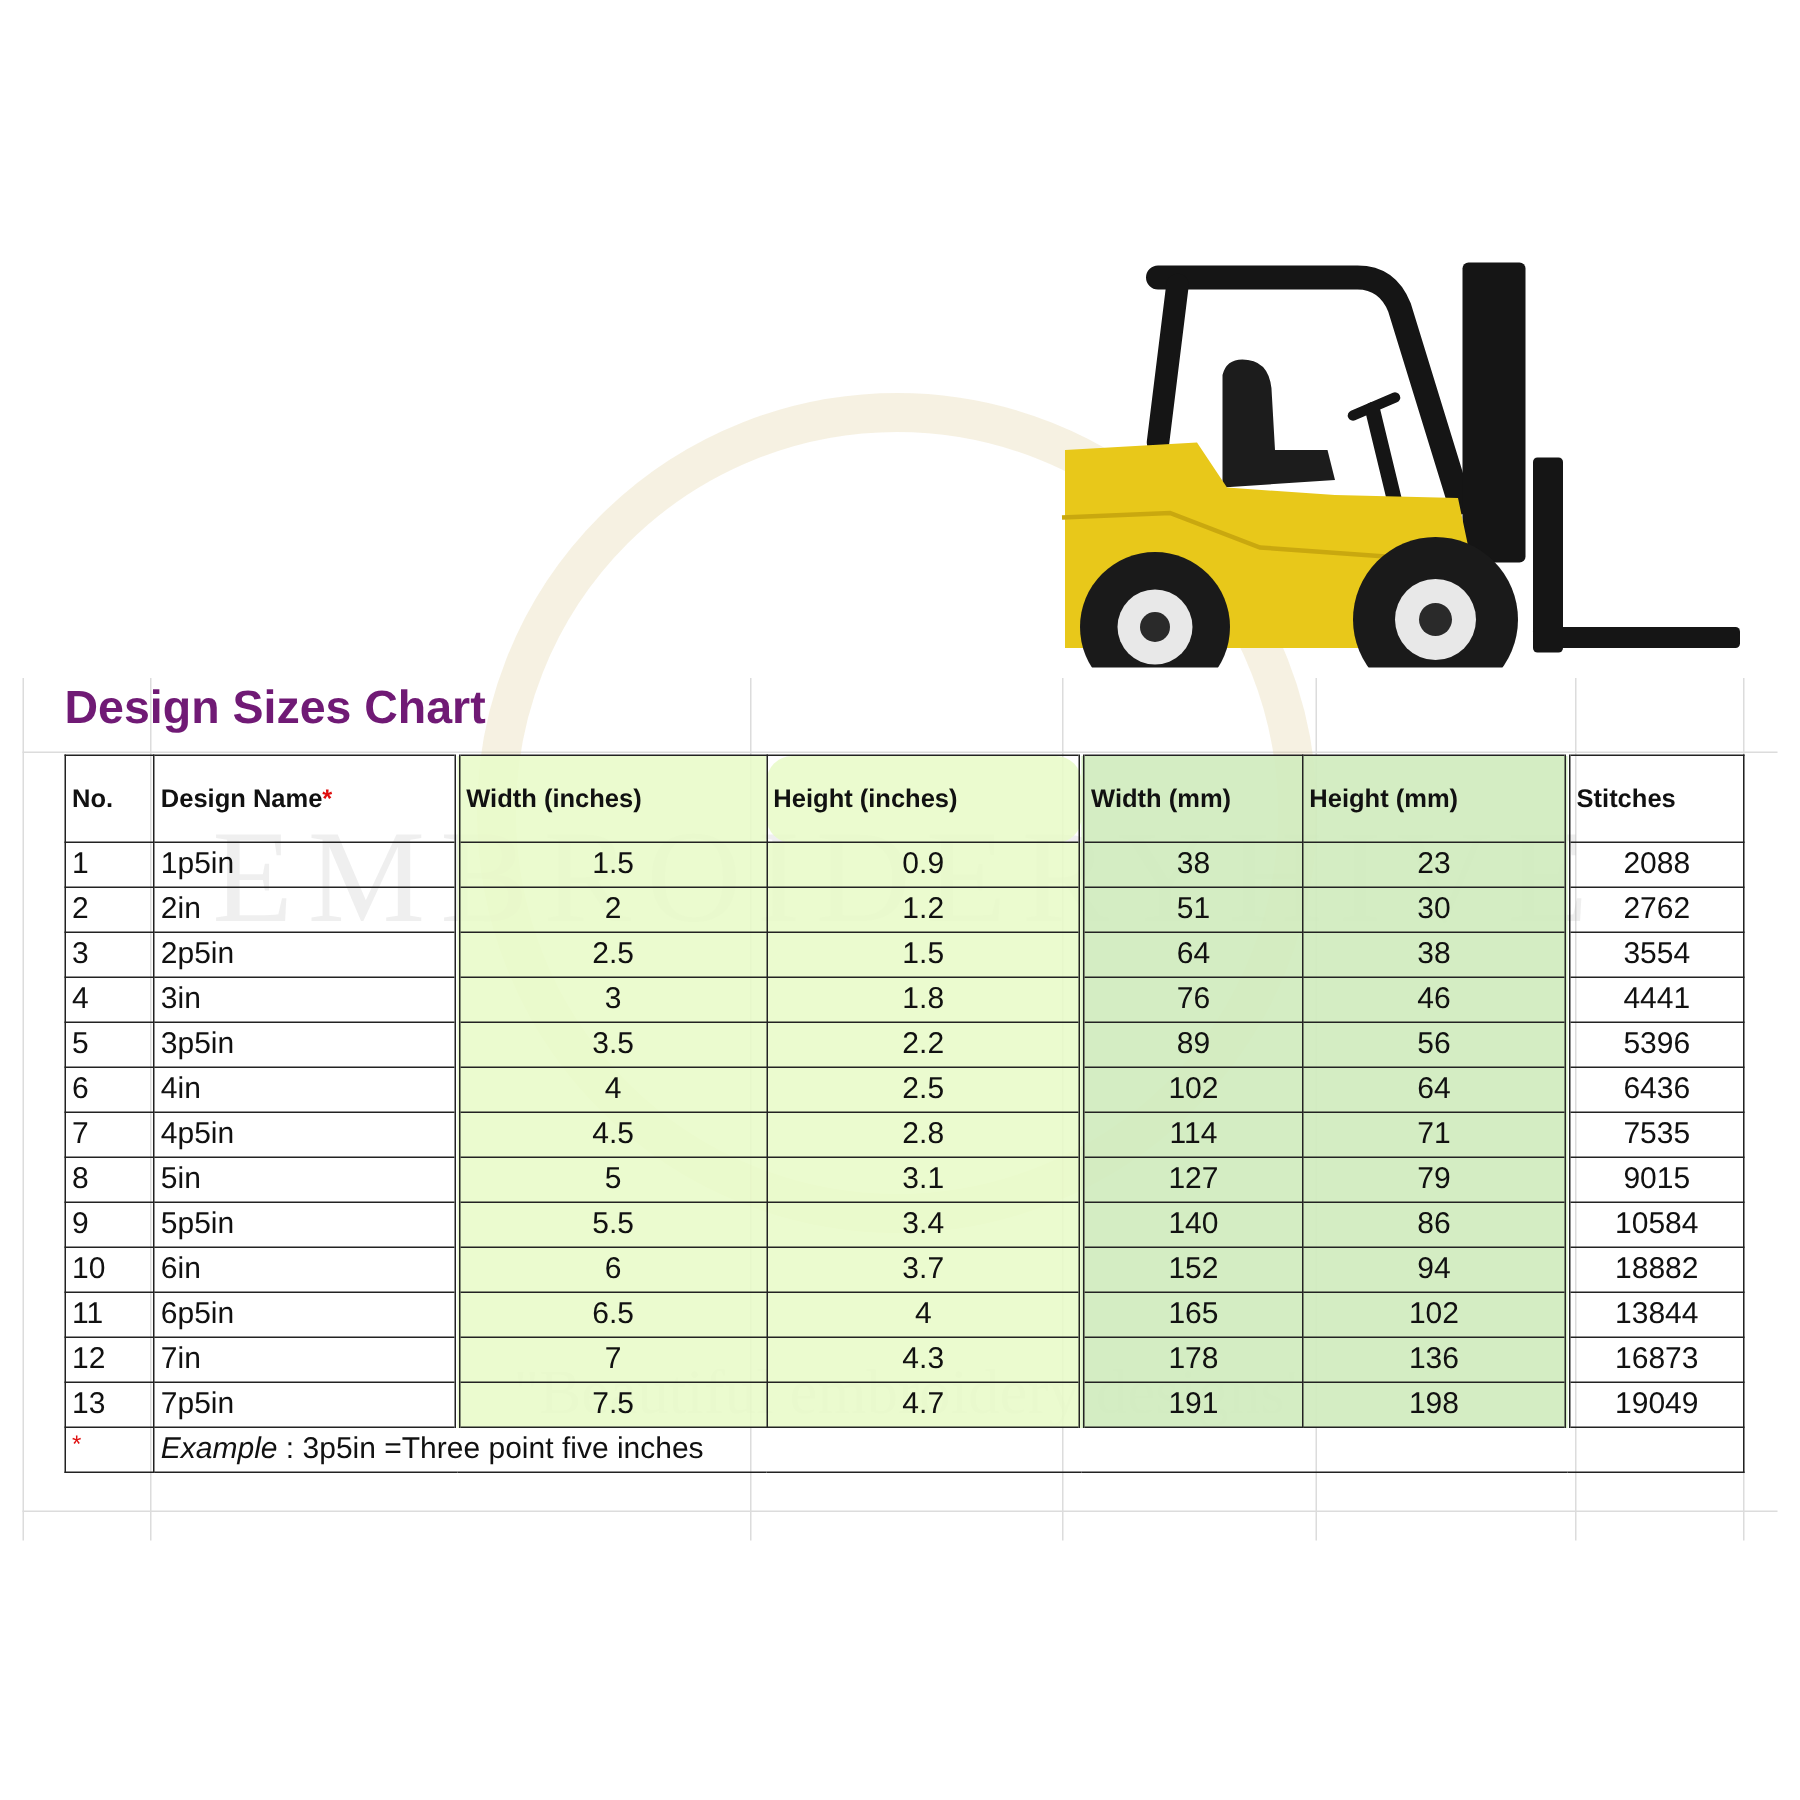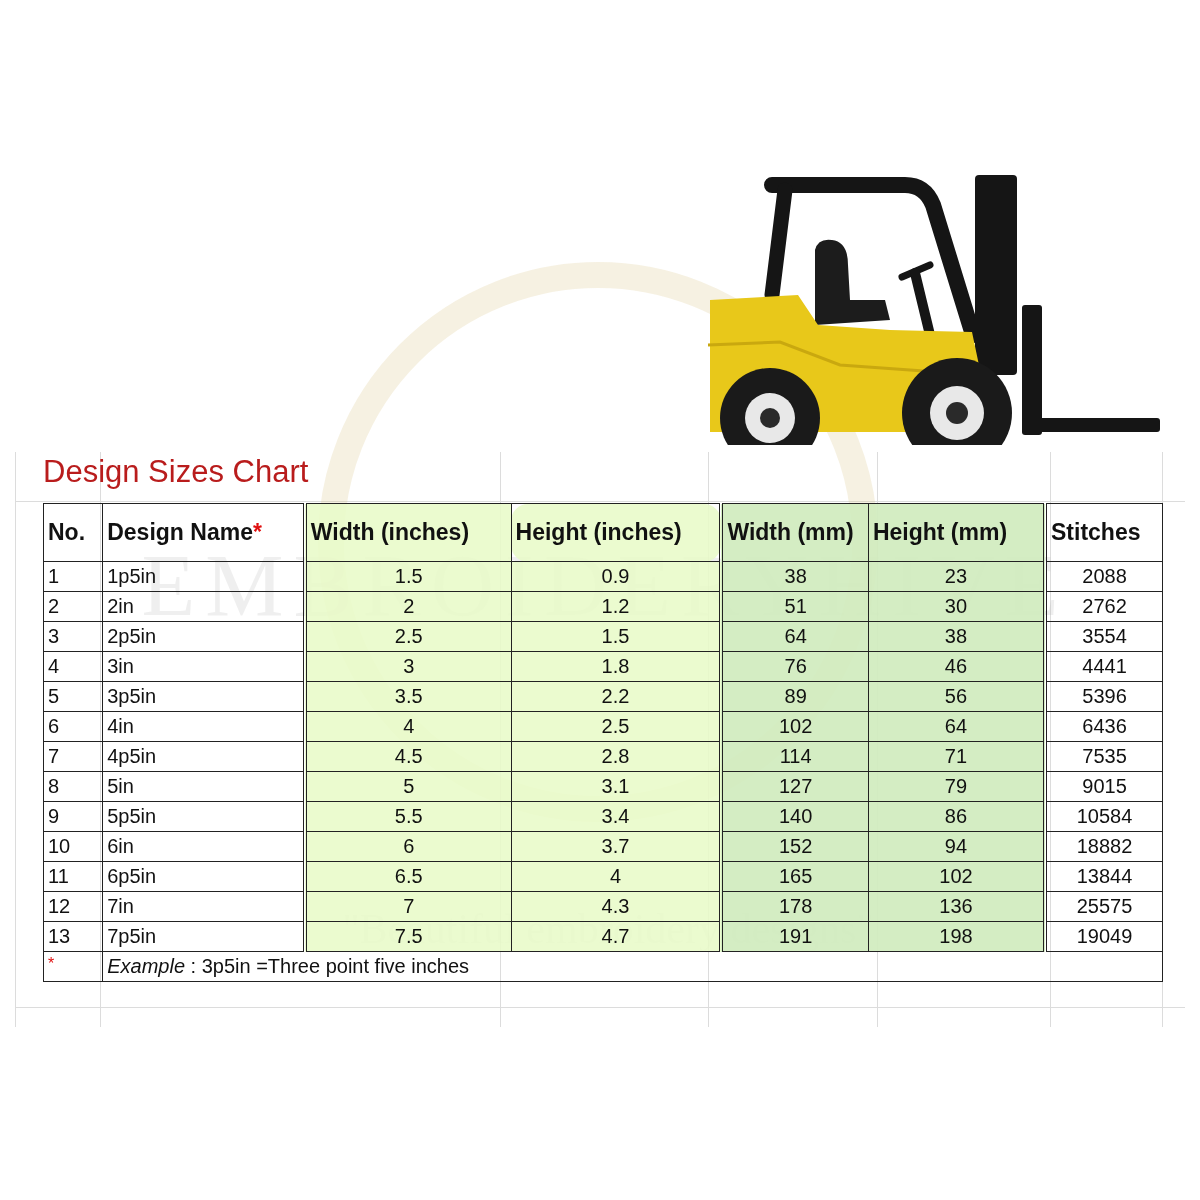--- a/index.html
+++ b/index.html
@@ -17,31 +17,31 @@
       position: absolute; left: 130px; top: 535px; width: 950px; text-align: center;
       font-family: "Liberation Serif", serif; font-size: 88px; letter-spacing: 10px;
       color: rgba(180, 180, 180, 0.22); pointer-events: none; white-space: nowrap;
     }
     .watermark-tag {
       position: absolute; left: 258px; top: 905px; width: 700px; text-align: center;
       font-family: "Liberation Serif", serif; font-size: 42px; color: rgba(170,170,170,0.25);
       pointer-events: none; white-space: nowrap;
     }
     .title {
-      position: absolute; left: 43px; top: 454px; font-size: 31px; font-weight: normal; color: #b91c1c;
+      position: absolute; left: 43px; top: 454px; font-size: 31px; font-weight: bold; color: #701a75;
     }
     .forklift { position: absolute; left: 690px; top: 170px; width: 475px; height: 275px; }
     table.chart {
       position: absolute; left: 43px; top: 503px; border-collapse: collapse; width: 1120px;
       font-size: 20px; background: transparent;
     }
     table.chart th, table.chart td {
       border: 1.5px solid #222; padding: 0 4px; height: 30px; box-sizing: border-box;
     }
-    table.chart th { height: 58px; font-size: 23px; font-weight: bold; text-align: left; white-space: nowrap; }
+    table.chart th { height: 58px; font-size: 17px; font-weight: bold; text-align: left; white-space: nowrap; }
     .c-no { width: 58px; }
     .c-name { width: 198px; margin-left: 12px; }
     .c-win { width: 202px; }
     .c-hin { width: 206px; border-radius: 17px; }
     .c-wmm { width: 144px; }
     .c-hmm { width: 173px; }
     .c-st { width: 115px; }
     .yellowgreen { background: rgba(232, 251, 200, 0.88); }
     .green { background: rgba(208, 236, 190, 0.92); }
     .center { text-align: center; }
@@ -210,21 +210,21 @@
         <td class="center green">102</td>
         <td class="center sep-left">13844</td>
       </tr>
       <tr>
         <td>12</td>
         <td>7in</td>
         <td class="center yellowgreen sep-left">7</td>
         <td class="center yellowgreen">4.3</td>
         <td class="center green sep-left">178</td>
         <td class="center green">136</td>
-        <td class="center sep-left">25575</td>
+        <td class="center sep-left">16873</td>
       </tr>
       <tr>
         <td>13</td>
         <td>7p5in</td>
         <td class="center yellowgreen sep-left">7.5</td>
         <td class="center yellowgreen">4.7</td>
         <td class="center green sep-left">191</td>
         <td class="center green">198</td>
         <td class="center sep-left">19049</td>
       </tr>

